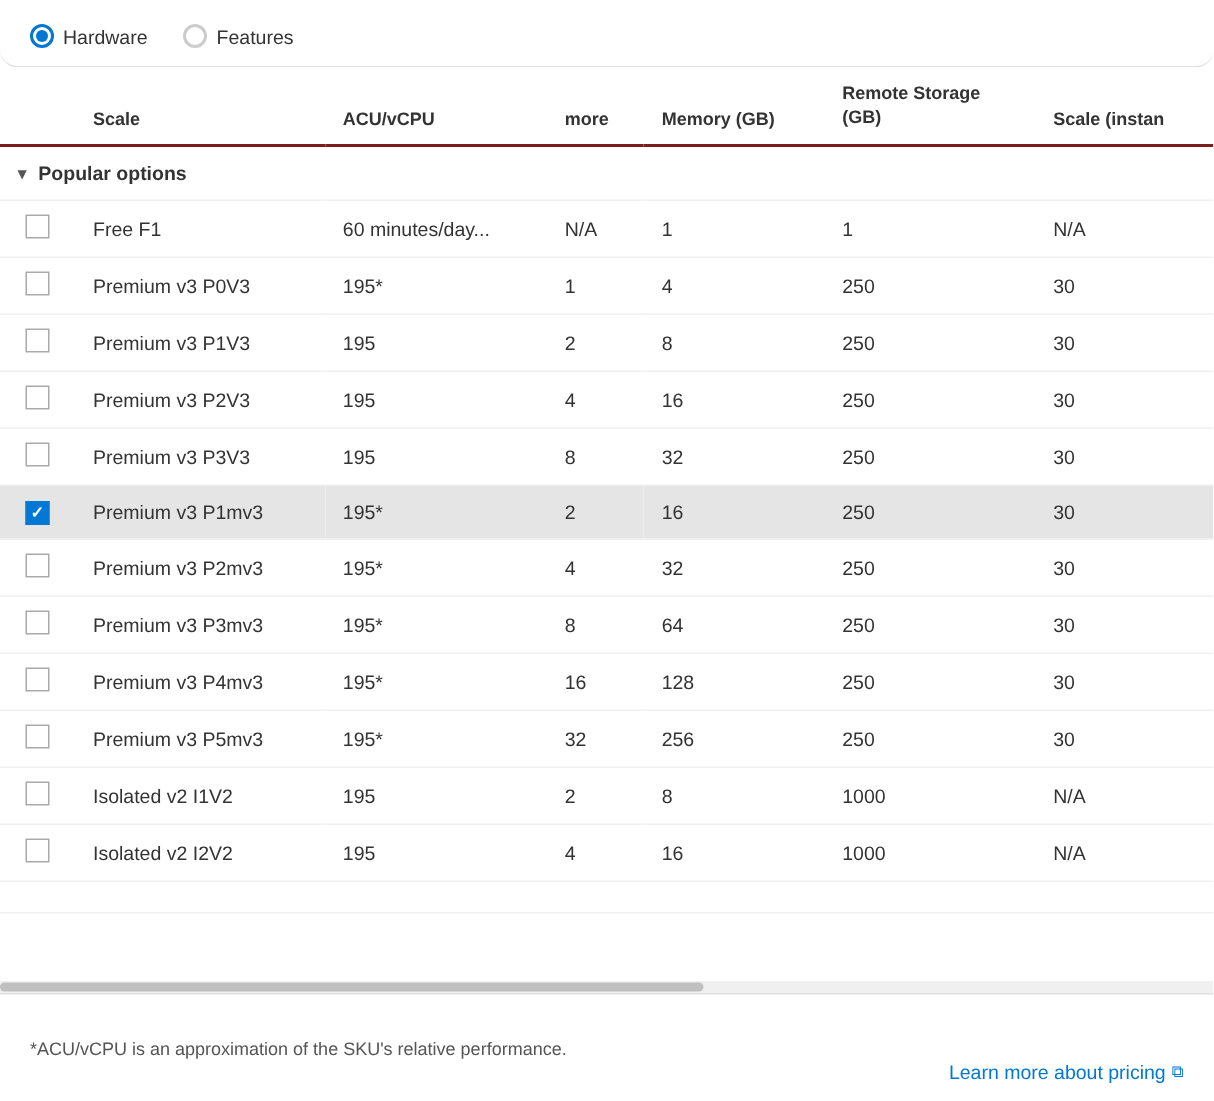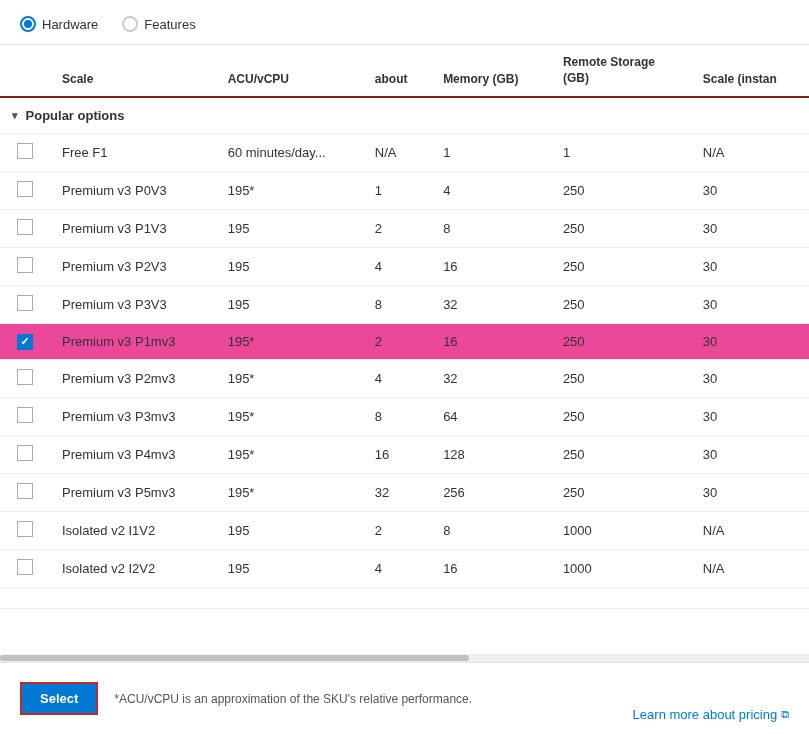--- a/index.html
+++ b/index.html
@@ -15,20 +15,21 @@
       flex-direction: column;
     }
 
     
     .top-bar {
       display: flex;
       align-items: center;
       gap: 24px;
       padding: 16px 20px 12px 20px;
       border-bottom: 1px solid #e0e0e0;
+      border-radius: 12px;
     }
     .radio-group {
       display: flex;
       align-items: center;
       gap: 6px;
       cursor: pointer;
     }
     .radio-circle {
       width: 16px;
       height: 16px;
@@ -88,21 +89,21 @@
 
     thead th:first-child {
       width: 50px;
     }
 
     tbody tr {
       border-bottom: 1px solid #f0f0f0;
     }
 
     tbody tr.selected-row {
-      background: #ec4899;
+      background: #e5e5e5;
       margin-top: 48px;
     }
 
     tbody td {
       padding: 9px 12px;
       font-size: 13px;
       color: #333;
     }
 
     tbody td:first-child {
@@ -231,21 +232,21 @@
 </div>
 
 <div class="main-content">
   <div class="table-container">
     <table>
       <thead>
         <tr>
           <th></th>
           <th>Scale</th>
           <th>ACU/vCPU</th>
-          <th>about</th>
+          <th>more</th>
           <th>Memory (GB)</th>
           <th class="th-two-line">Remote Storage<br>(GB)</th>
           <th>Scale (instan</th>
         </tr>
       </thead>
       <tbody id="table-body">
       <tr class="section-header-row">
             <td colspan="7">
               <div class="section-header-inner">
                 <span class="chevron-icon">▾</span>
@@ -366,19 +367,18 @@
           </tr>
         </tbody>
     </table>
   </div>
   <div class="scrollbar-container">
     <div class="scrollbar-thumb"></div>
   </div>
 </div>
 
 <div class="bottom-bar">
-  <button class="select-button">Select</button>
   <span class="footnote">*ACU/vCPU is an approximation of the SKU's relative performance.</span>
   <a class="learn-more-link">
     <span>Learn more about pricing</span>
     <span class="external-icon">⧉</span>
   </a>
 </div>
 
 </body></html>

